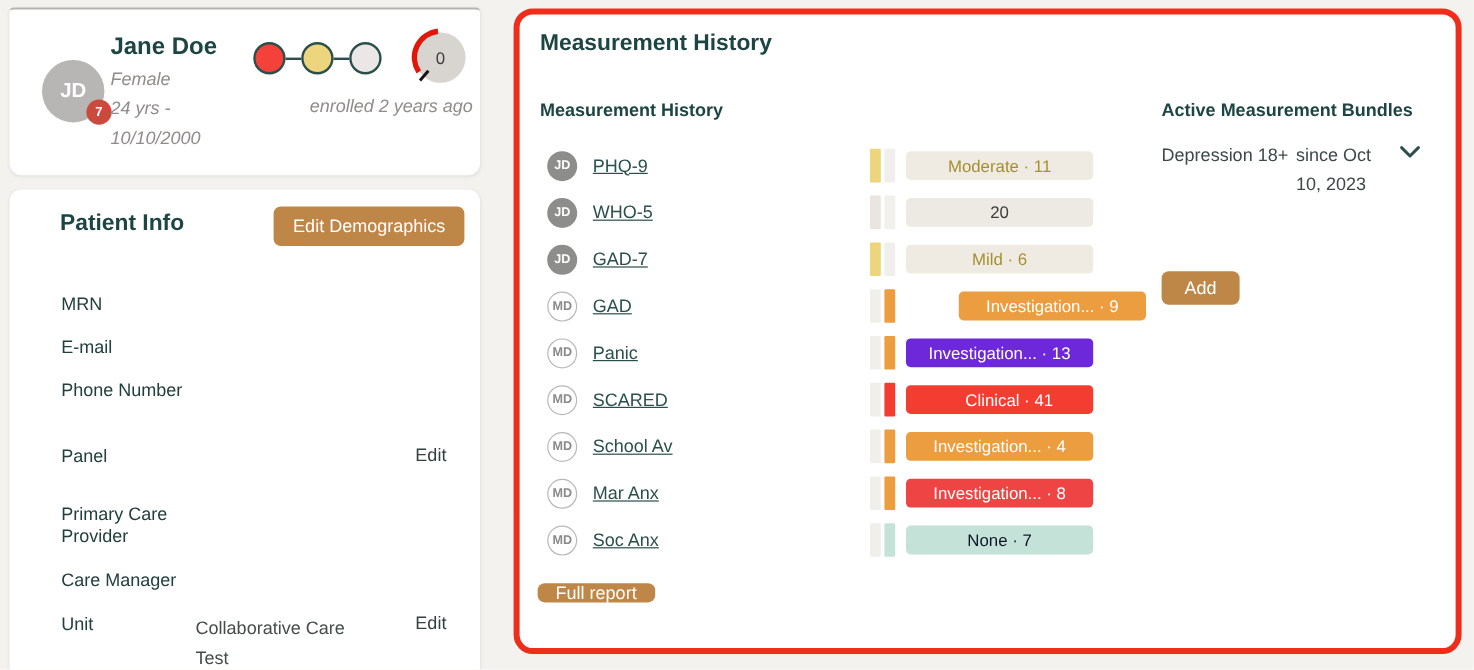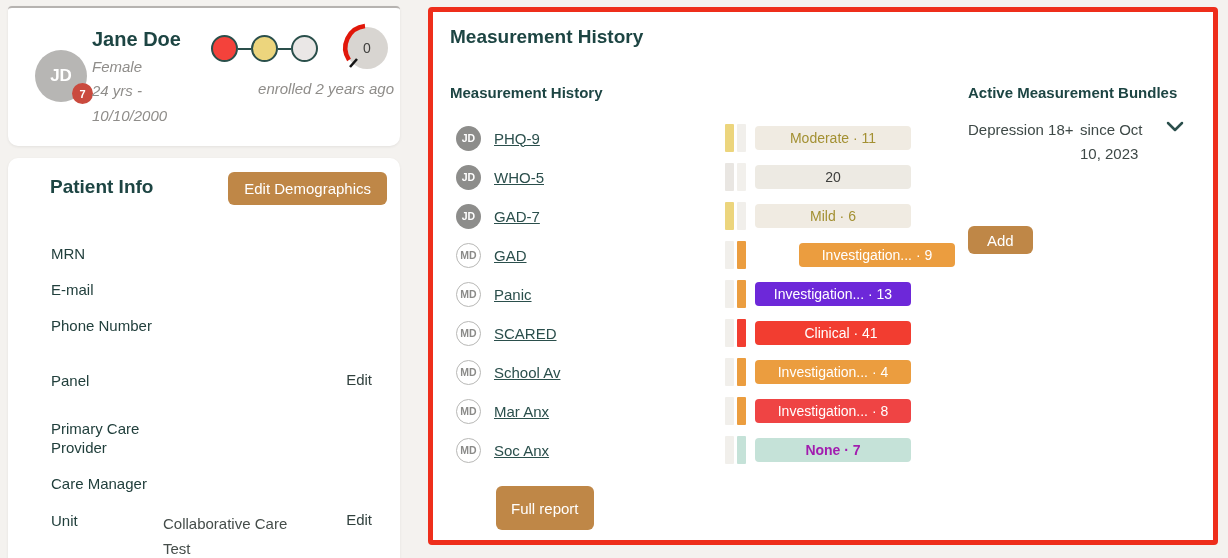--- a/index.html
+++ b/index.html
@@ -50,21 +50,21 @@
   }
   #edit-demographics { position:absolute; right:13px; top:14px; height:33px; padding:0 16px; }
   .pi-row { position:absolute; left:43px; right:20px; display:flex; align-items:flex-start; }
   .pi-label { width:112px; font-size:15px; font-weight:500; color:#213f3c; line-height:19px; }
   .pi-value { width:140px; font-size:15px; color:#454d4a; line-height:25px; margin-left:0; }
   .pi-action { margin-left:auto; margin-right:8px; font-size:15px; color:#31413e; cursor:pointer; }
 
   
   #measurement-panel {
     left:428px; top:7px; width:790px; height:538px;
-    background:#ffffff; border:5px solid #ee2e1b; border-radius:4px;
+    background:#ffffff; border:5px solid #ee2e1b; border-radius:16px;
     position:absolute;
   }
   .mp-title { position:absolute; left:17px; top:14px; font-size:19px; font-weight:700; color:#1d4543; }
   .mp-subtitle { position:absolute; font-size:15px; font-weight:700; color:#1d4543; }
   #list-title { left:17px; top:72px; }
   #bundles-title { left:535px; top:72px; }
   .m-row { position:absolute; left:23px; right:15px; height:28px; display:flex; align-items:center; }
   .av {
     width:25px; height:25px; border-radius:50%; flex:0 0 25px;
     display:flex; align-items:center; justify-content:center;
@@ -73,21 +73,21 @@
   .av.filled { background:#8d8d8b; color:#ffffff; }
   .av.outline { background:#ffffff; color:#8a8a88; border:1.5px solid #b8b8b6; }
   .m-link { margin-left:13px; font-size:15px; font-weight:500; color:#2b4f4c; text-decoration:underline; cursor:pointer; }
   .strip { position:absolute; left:269px; top:0; height:28px; display:flex; gap:3px; }
   .seg { width:9px; height:28px; border-radius:1px; }
   .badge {
     position:absolute; left:299px; top:2px; width:156px; height:24px;
     border-radius:4px; font-size:14px; font-weight:500;
     display:flex; align-items:center; justify-content:center;
   }
-  #full-report { position:absolute; left:15px; top:474px; height:44px; padding:0 15px;margin-left:48px; }
+  #full-report { position:absolute; left:15px; top:474px; height:16px; padding:0 15px; }
 
   .bundle-row { position:absolute; left:535px; top:106px; width:216px; display:flex; }
   .bundle-name { width:112px; font-size:15px; color:#3e4947; line-height:24px; }
   .bundle-since { width:72px; font-size:15px; color:#3e4947; line-height:24px; }
   .chevron { margin-left:auto; margin-top:3px; cursor:pointer; }
   #add-btn { position:absolute; left:535px; top:214px; height:28px; padding:0 19px; }
 </style>
 </head>
 <body>
 
@@ -232,21 +232,21 @@
     </span>
     <span class="badge" style="background: #ef4444; color: rgb(255, 255, 255);">Investigation... · 8</span>
   </div>
   <div class="m-row" style="top:424px">
     <span class="av outline">MD</span>
     <a class="m-link">Soc Anx</a>
     <span class="strip">
       <span class="seg" style="background: rgb(241, 239, 235);"></span>
       <span class="seg" style="background: rgb(197, 226, 216);"></span>
     </span>
-    <span class="badge" style="background: rgb(197, 226, 216); color: #a21caf; font-weight: bold;">None · 7</span>
+    <span class="badge" style="background: rgb(197, 226, 216); color: #0f172a;">None · 7</span>
   </div>
 
   <button class="btn-tan" id="full-report">Full report</button>
 
   <div class="bundle-row">
     <div class="bundle-name">Depression 18+</div>
     <div class="bundle-since">
       <span>since</span>
       <span>Oct 10, 2023</span>
     </div>

